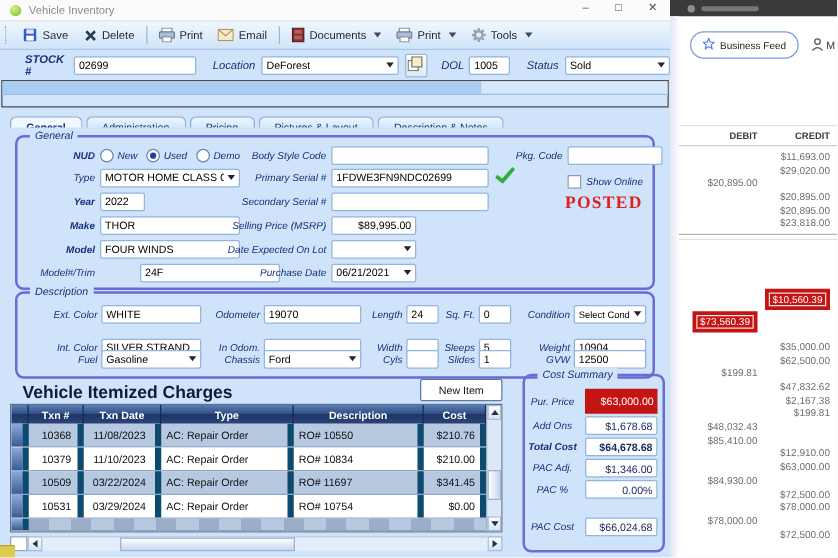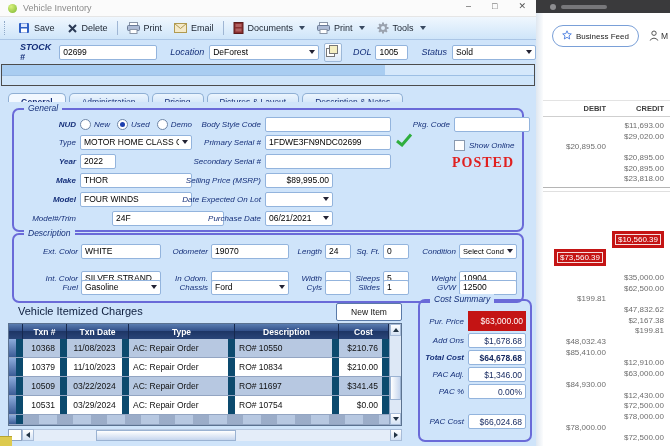--- a/index.html
+++ b/index.html
@@ -56,33 +56,33 @@
   .rlabel{font-style:italic;color:#16307a;font-size:8px;margin-left:3px;font-weight:normal;}
   .chk{width:9px;height:9px;border:1px solid #8a9ab0;background:#fff;display:inline-block;margin-right:4px;}
   .posted{font-family:"Liberation Serif","DejaVu Serif",serif;font-weight:bold;font-size:14px;
           color:#e02020;letter-spacing:1px;}
   .check-ic{margin-left:4px;}
   
   .drow{position:absolute;left:8px;display:flex;align-items:center;height:16px;}
   .dl{font-style:italic;color:#16307a;font-size:8px;text-align:right;margin-right:3px;flex:none;}
   .df{margin-right:3px;flex:none;}
   
-  .sec-title{position:absolute;font-size:11px;font-weight:normal;color:#0c1c3c;text-align:center;}
+  .sec-title{position:absolute;font-size:14px;font-weight:bold;color:#0c1c3c;text-align:center;}
   .btn{position:absolute;height:16px;border:1px solid #5a7aa8;background:#fff;font-size:8.5px;
        display:flex;align-items:center;justify-content:center;border-radius:2px;color:#111;}
   .btn.disabled{color:#9aa4b2;border-color:#b4c4d8;margin-top:31px;}
   .tblwrap{position:absolute;left:8px;top:221px;width:394px;height:103px;display:flex;
            border:1px solid #5b7290;background:#fff;box-sizing:border-box;overflow:hidden;}
   .tbl-main{width:380px;}
   .thead{display:flex;height:15px;background:linear-gradient(#5a7db0,#33518a 45%,#1e3666 50%,#2a4578);
          color:#fff;font-size:8.5px;font-weight:bold;}
   .thead .c{display:flex;align-items:center;justify-content:center;border-right:1px solid #16294f;box-sizing:border-box;}
   .trow{display:flex;height:18px;background:#fff;border-bottom:1px solid #93a5c2;font-size:8.5px;color:#101010;}
   .trow.hl{background:#b7c8e1;}
-  .trow .c{display:flex;align-items:center;border-right:7px solid #0c4a6e;box-sizing:border-box;overflow:hidden;}
+  .trow .c{display:flex;align-items:center;border-right:5px solid #0c4a6e;box-sizing:border-box;overflow:hidden;}
   .c.rowhdr{background:linear-gradient(180deg,#8cabdb,#3b5c96);}
   .cw0{width:14px;flex:none;} .cw1{width:44px;flex:none;justify-content:flex-end;padding-right:5px;}
   .cw2{width:62px;flex:none;justify-content:center;} .cw3{width:106px;flex:none;padding-left:4px;}
   .cw4{width:104px;flex:none;padding-left:4px;} .cw5{width:50px;flex:none;justify-content:flex-end;padding-right:4px;}
   .trow.partial{height:9px;background:#b7c8e1;}
   .stripes{width:100%;height:100%;background:repeating-linear-gradient(90deg,#8496b4 0 16px,rgba(0,0,0,0) 16px 34px);opacity:.55;}
   .vscroll{width:13px;display:flex;flex-direction:column;border-left:1px solid #8fa3c0;background:#e4edf9;}
   .vs-btn{height:12px;background:linear-gradient(#fff,#d4e2f4);border:1px solid #a8bcd8;display:flex;align-items:center;justify-content:center;box-sizing:border-box;}
   .tri-u{width:0;height:0;border-left:3px solid transparent;border-right:3px solid transparent;border-bottom:4px solid #234;}
   .tri-d{width:0;height:0;border-left:3px solid transparent;border-right:3px solid transparent;border-top:4px solid #234;}
@@ -91,21 +91,21 @@
   .vs-track{flex:1;position:relative;background:#dde8f6;}
   .vs-thumb{position:absolute;left:0;right:0;top:52%;height:24px;background:linear-gradient(90deg,#fff,#c6d6ee);border:1px solid #9ab2d2;box-sizing:border-box;}
   .hscroll{position:absolute;left:8px;top:327px;width:394px;height:12px;display:flex;align-items:stretch;}
   .hs-corner{width:14px;background:#fff;border:1px solid #8fa3c0;box-sizing:border-box;}
   .hs-btn{width:12px;background:linear-gradient(#fff,#d4e2f4);border:1px solid #a8bcd8;display:flex;align-items:center;justify-content:center;box-sizing:border-box;}
   .hs-track{flex:1;background:#e4edf9;position:relative;border-top:1px solid #b9c9e0;}
   .hs-thumb{position:absolute;left:62px;top:0;bottom:0;width:140px;background:linear-gradient(#fff,#c6d6ee);border:1px solid #9ab2d2;box-sizing:border-box;}
   
   .cost-gb{left:418px;top:197px;width:114px;height:143px;padding-top:10px;box-sizing:border-box;}
   .csrow{display:flex;align-items:center;justify-content:flex-end;padding-right:4px;margin-bottom:2px;}
-  .cslabel{width:44px;text-align:right;margin-right:4px;font-style:italic;color:#16307a;font-size:8px;flex:none;}
+  .cslabel{width:44px;text-align:center;margin-right:4px;font-style:italic;color:#16307a;font-size:8px;flex:none;}
   .cslabel.bold{font-weight:bold;}
   .csfld{width:60px;height:15px;border:1px solid #93b4dd;background:#fff;font-size:8.5px;color:#12265e;
          text-align:right;padding:2px 3px 0;box-sizing:border-box;border-radius:2px;}
   .csfld.bold{font-weight:bold;}
   .red-ann{width:64px;background:#c41414;color:#fff;text-align:right;font-size:8.5px;padding:5px 3px;box-sizing:border-box;}
   .gap-before{margin-top:15px;}
   
   .right-panel{position:absolute;left:536px;top:0;width:134px;height:446px;background:#fff;overflow:hidden;}
   .rp-darkbar{height:13px;background:#3a3a3c;display:flex;align-items:center;gap:5px;padding-left:14px;}
   .frag-circle{width:6px;height:6px;border-radius:50%;background:#8d8d90;}
@@ -611,24 +611,20 @@
           <div class="lrow">
             <span class="lcell dcol"></span>
             <span class="lcell ccol">$63,000.00</span>
           </div>
           <div class="lrow">
             <span class="lcell dcol">$84,930.00</span>
             <span class="lcell ccol"></span>
           </div>
           <div class="lrow">
             <span class="lcell dcol"></span>
-            <span class="lcell ccol">$12,430.00</span>
-          </div>
-          <div class="lrow">
-            <span class="lcell dcol"></span>
             <span class="lcell ccol">$72,500.00</span>
           </div>
           <div class="lrow">
             <span class="lcell dcol"></span>
             <span class="lcell ccol">$78,000.00</span>
           </div>
           <div class="lrow">
             <span class="lcell dcol">$78,000.00</span>
             <span class="lcell ccol"></span>
           </div>

